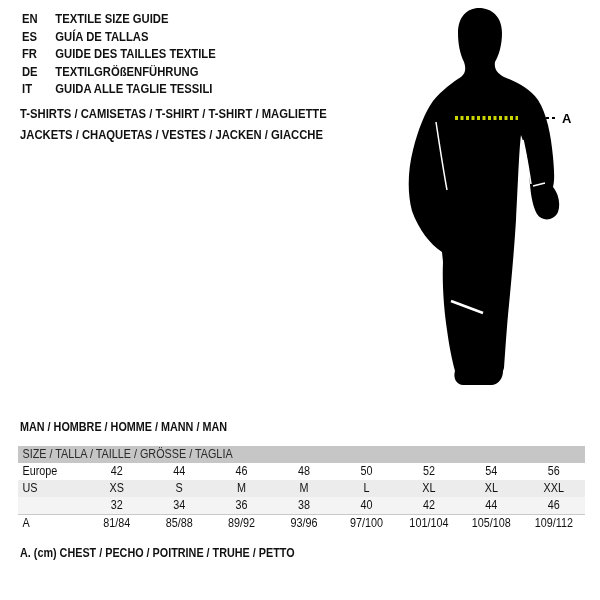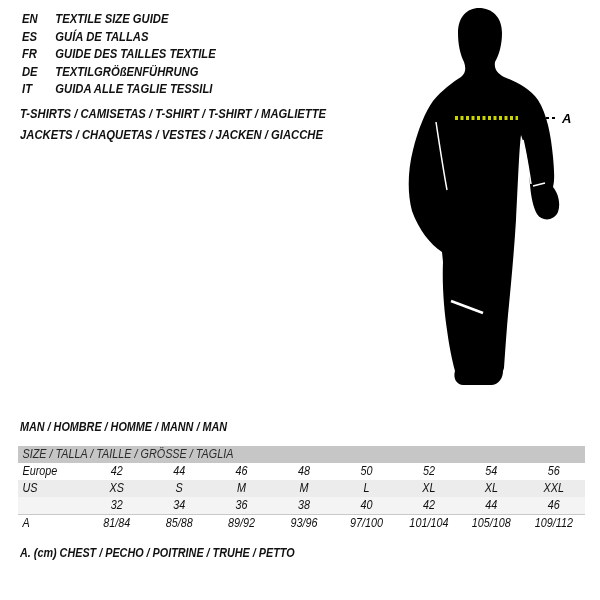--- a/index.html
+++ b/index.html
@@ -1,17 +1,17 @@
 <!DOCTYPE html>
 <html><head>
 <meta charset="utf-8">
 <style>
   html,body{margin:0;padding:0;background:#fff;}
   #page{position:relative;width:600px;height:600px;background:#ffffff;overflow:hidden;
-        font-family:"Liberation Sans",sans-serif;color:#111;font-style:italic;}
+        font-family:"Liberation Sans",sans-serif;color:#111;}
   .condensed{transform:scaleX(0.9);transform-origin:0 0;}
 
   
   #lang-block{position:absolute;left:22px;top:11px;width:340px;}
   .lang-row{display:flex;font-size:12.5px;font-weight:bold;line-height:17.5px;letter-spacing:0px;}
   .lang-code{width:37px;flex:0 0 37px;}
   .lang-text{flex:1;white-space:nowrap;}
 
   
   #category-block{position:absolute;left:20px;top:104px;width:420px;}

